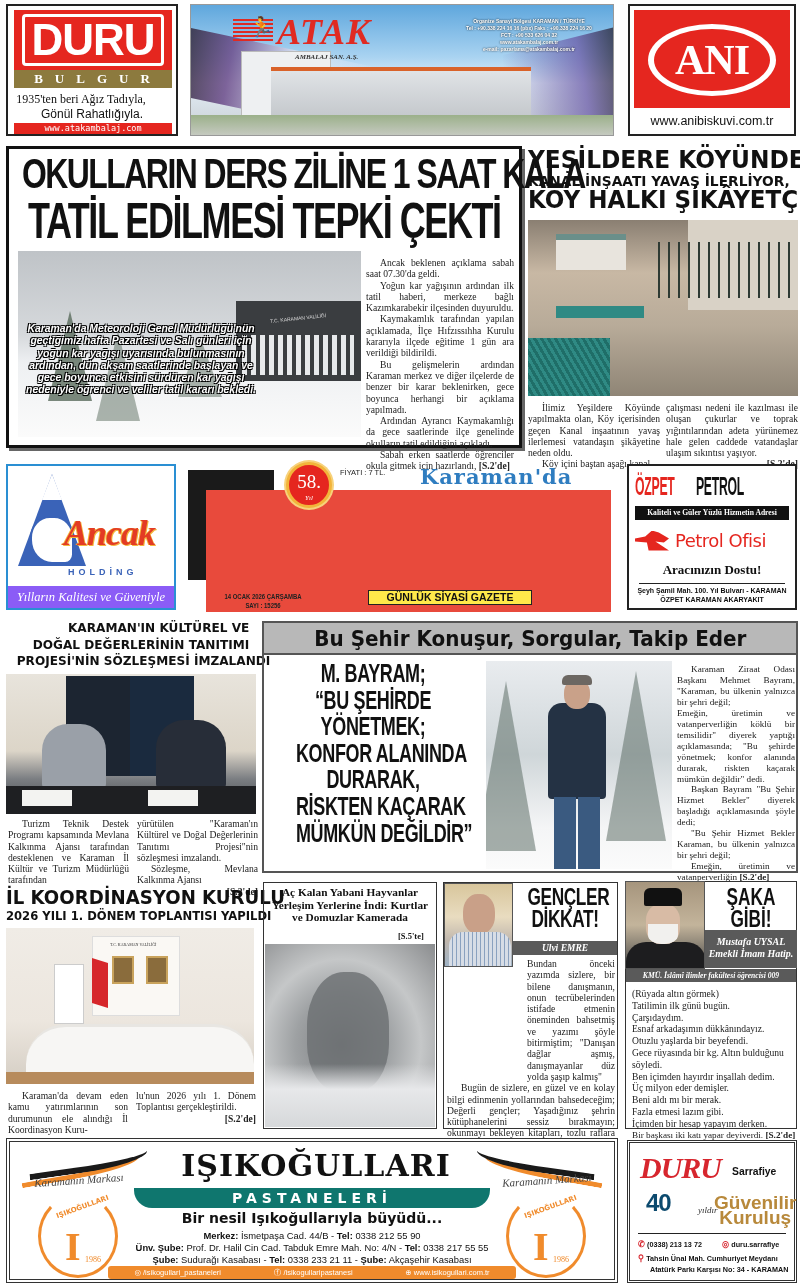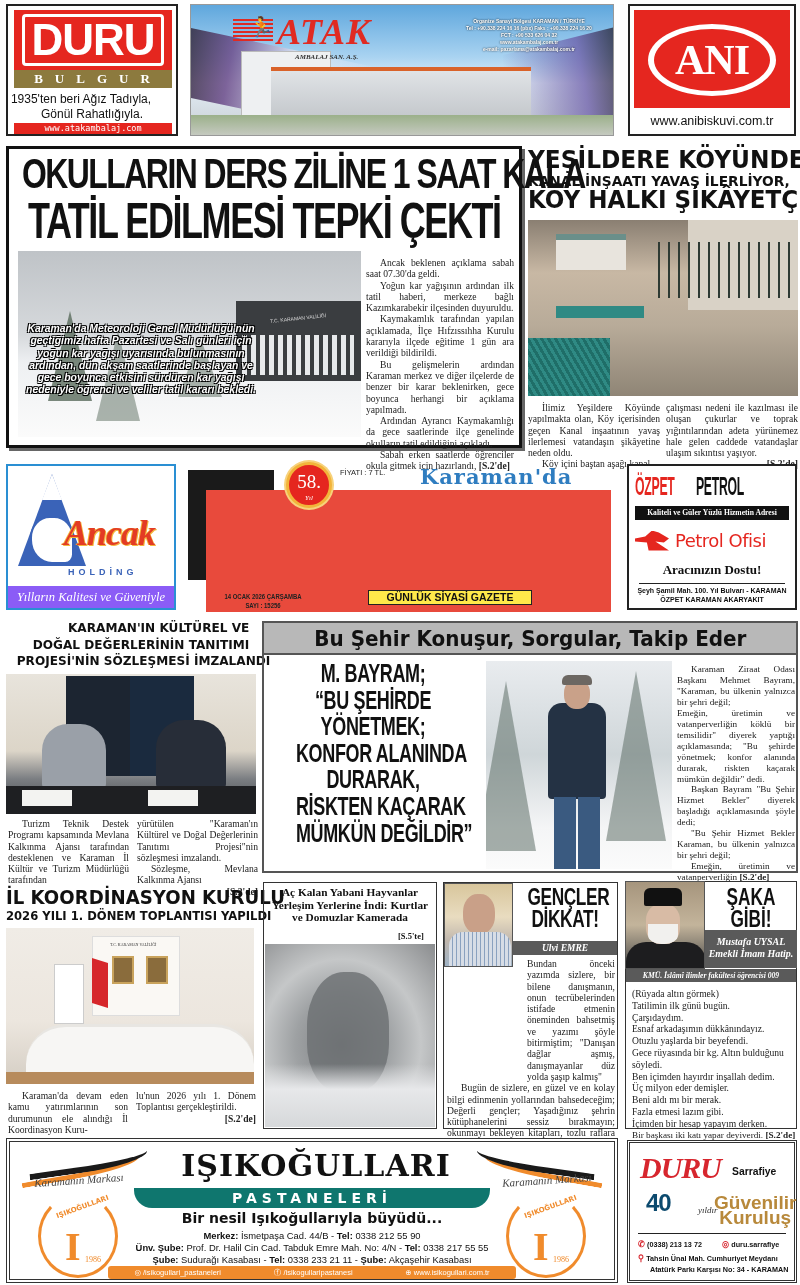--- a/index.html
+++ b/index.html
@@ -10,21 +10,21 @@
 .body-text p{text-indent:14px}
 .ref{font-weight:bold;white-space:nowrap}
 .ref-r{display:block;text-align:right;font-weight:bold}
 .photo{overflow:hidden}
 
 
 #ad-duru{left:6px;top:4px;width:172px;height:132px;border:2px solid #222;background:#fff}
 #ad-duru .red{position:absolute;left:6px;top:4px;width:158px;height:60px;background:#e5261f;display:flex;align-items:center;justify-content:center}
 #ad-duru .logo{font-family:"Liberation Sans",sans-serif;font-weight:bold;font-size:44px;color:#fff;letter-spacing:-1px;border:3px solid #fff;padding:0 6px;line-height:46px;border-radius:4px}
 #ad-duru .bulgur{position:absolute;left:6px;top:64px;width:158px;height:18px;background:#8c7a3e;color:#fff;font-family:"Liberation Serif",serif;font-weight:bold;font-size:13px;letter-spacing:12px;text-align:center;line-height:18px;padding-left:10px}
-#ad-duru .slogan1{position:absolute;left:0;top:86px;width:146px;text-align:center;font-family:Liberation Sans, sans-serif;font-size:12px}
+#ad-duru .slogan1{position:absolute;left:0;top:86px;width:146px;text-align:center;font-family:Liberation Serif, serif;font-size:12px}
 #ad-duru .slogan2{position:absolute;left:0;top:101px;width:168px;text-align:center;font-family:"Liberation Sans",sans-serif;font-size:12px}
 #ad-duru .web{position:absolute;left:6px;top:117px;width:158px;height:11px;background:#e5261f;color:#fff;font-family:"DejaVu Sans Mono",monospace;font-size:8.5px;text-align:center;line-height:11px}
 
 #ad-atak{left:190px;top:4px;width:424px;height:132px;background:linear-gradient(180deg,#5fa7dd 0%,#a9d3f1 40%,#e3eef7 60%,#c8cdd2 100%);overflow:hidden;border:1px solid #999}
 #ad-atak .streak{position:absolute;left:-20px;top:40px;width:200px;height:70px;background:linear-gradient(100deg,#1b1b1b 0%,#6b4b8a 30%,#e0e8f7 60%,transparent 100%);transform:skewY(12deg);opacity:.85}
 #ad-atak .streak2{position:absolute;right:-10px;top:35px;width:120px;height:90px;background:linear-gradient(260deg,#111 0%,#6a5aa7 35%,transparent 90%);transform:skewY(-14deg);opacity:.75}
 #ad-atak .bldg{position:absolute;left:80px;top:62px;width:260px;height:50px;background:linear-gradient(180deg,#e0e3e6,#c4c8cc);border-top:4px solid #d9622a}
 #ad-atak .bldg2{position:absolute;left:50px;top:46px;width:90px;height:66px;background:#eef0f2;border:1px solid #bbb}
 #ad-atak .ground{position:absolute;left:0;top:110px;width:424px;height:22px;background:linear-gradient(180deg,#9bb08a,#c9ccc5)}
 #ad-atak .brand{position:absolute;left:48px;top:6px;font-family:"Liberation Serif",serif;font-style:italic;font-weight:bold;font-size:36px;color:#e02a22;letter-spacing:1px}

